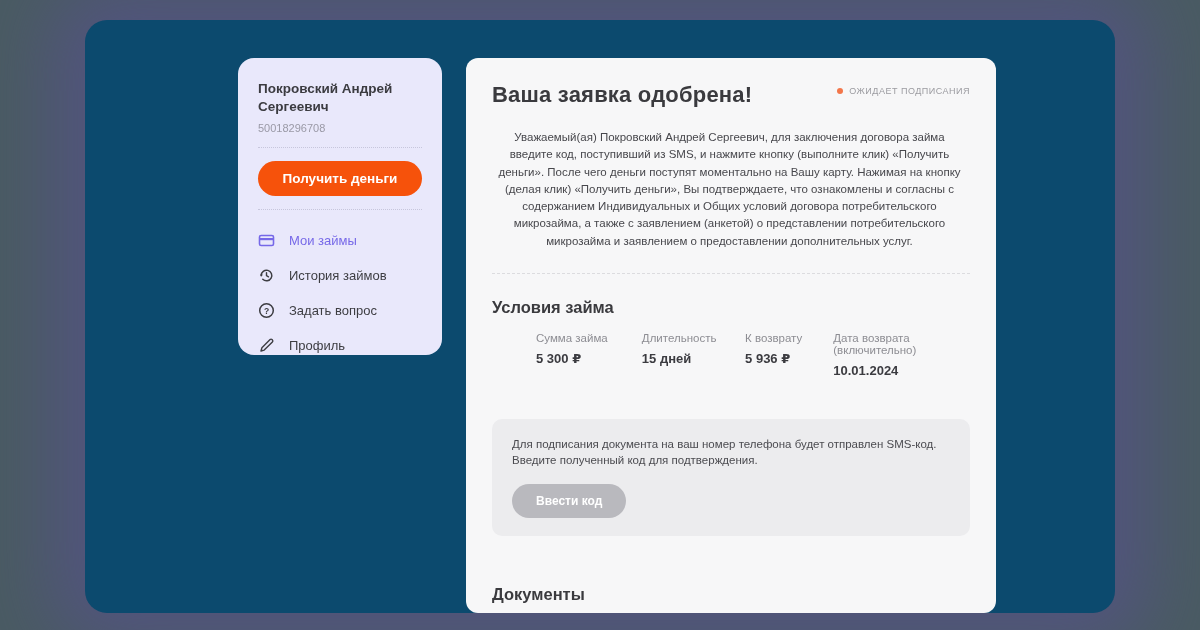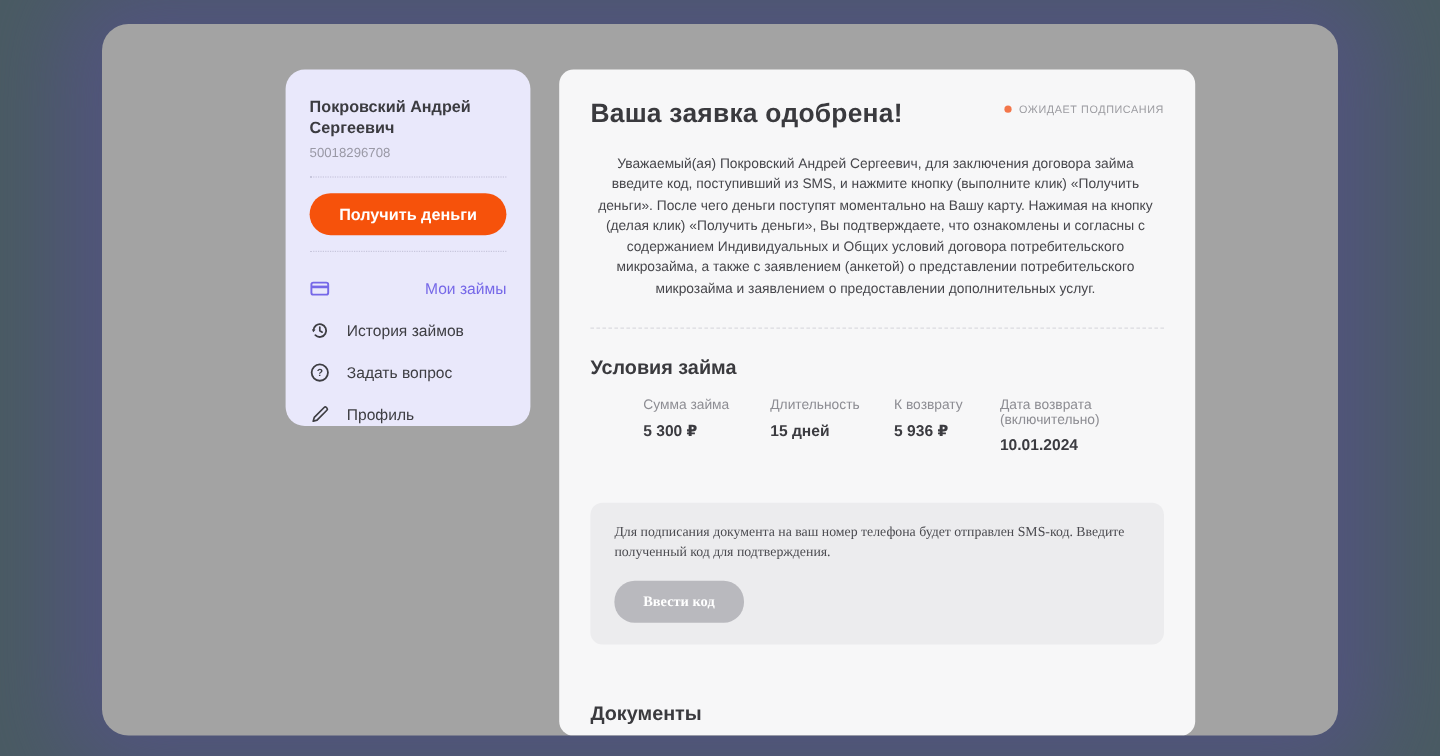--- a/index.html
+++ b/index.html
@@ -4,21 +4,21 @@
 <style>
   * { margin:0; padding:0; box-sizing:border-box; }
   html,body { width:1200px; height:630px; overflow:hidden; }
   body {
     font-family:"Liberation Sans","DejaVu Sans",sans-serif;
     background:#4a5b63;
     position:relative;
   }
   .page-card {
     position:absolute; left:85px; top:20px; width:1030px; height:593px;
-    background:#a3a3a3; border-radius:22px;
+    background:#0c4a6e; border-radius:22px;
     box-shadow:0 0 70px 32px rgba(83,84,128,0.92);
     overflow:hidden;
   }
   
   .sidebar {
     position:absolute; left:153px; top:38px; width:204px; height:297px;
     background:#e9e8fb; border-radius:16px; padding:22px 20px;
   }
   .user-name { font-size:13.5px; font-weight:bold; color:#3b3b40; line-height:1.35; }
   .user-phone { margin-top:6px; font-size:11px; color:#9a99a6; }
@@ -26,21 +26,21 @@
   .cta-btn {
     display:block; width:100%; background:#f6520b; color:#ffffff;
     border:none; border-radius:18px; padding:10px 0; font-size:13.5px;
     font-weight:bold; cursor:pointer; font-family:inherit; text-align:center;
   }
   .menu { margin-top:4px; }
   .menu-item {
     display:flex; align-items:center; gap:14px; padding:9px 0;
     font-size:13px; color:#3d3d42; cursor:pointer;
   }
-  .menu-item.active { color:#7668e8;justify-content:space-between; }
+  .menu-item.active { color:#7668e8; }
   .menu-ico { width:17px; height:17px; flex:0 0 17px; display:flex; align-items:center; justify-content:center; }
   .menu-ico svg { display:block; }
   .menu-item.no-icon { padding-left:31px; }
   
   .main-panel {
     position:absolute; left:381px; top:38px; width:530px; height:555px;
     background:#f7f7f8; border-radius:12px; padding:24px 26px;
   }
   .title-row { display:flex; align-items:flex-start; justify-content:space-between; }
   .page-title { font-size:22px; font-weight:bold; color:#3a3a3e; letter-spacing:0.2px; }
@@ -49,21 +49,21 @@
   .status-text { font-size:9px; color:#9b9ba0; letter-spacing:0.5px; }
   .intro { margin-top:21px; font-size:11.5px; line-height:1.5; color:#47474c; max-width:475px;text-align:center; }
   .dashed-div { border:none; border-top:1px dashed #dcdcdf; margin:23px 0 24px; }
   .h2 { font-size:16.5px; font-weight:bold; color:#3a3a3e; }
   .terms-row { display:flex; margin-top:15px; }
   .term:nth-child(1){ width:120px;margin-left:44px; } .term:nth-child(2){ width:117px; }
   .term:nth-child(3){ width:100px; } .term:nth-child(4){ width:155px; }
   .term-label { font-size:11.5px; color:#8d8d93; }
   .term-value { margin-top:7px; font-size:13px; font-weight:bold; color:#3b3b40; }
   .sms-box {
-    margin-top:41px; background:#ececee; border-radius:10px; padding:17px 20px 18px;font-family:Liberation Serif, serif;
+    margin-top:41px; background:#ececee; border-radius:10px; padding:17px 20px 18px;
   }
   .sms-text { font-size:11.5px; line-height:1.45; color:#4b4b50; max-width:440px; }
   .sms-btn {
     margin-top:15px; background:#b9b9be; color:#ffffff; border:none;
     border-radius:17px; padding:10px 24px; font-size:12px; font-weight:bold;
     cursor:pointer; font-family:inherit;
   }
   .docs { margin-top:49px; }
   .doc-row { display:flex; align-items:center; gap:11px; margin-top:17px; }
   .doc-ico { width:14px; height:17px; flex:0 0 14px; }

